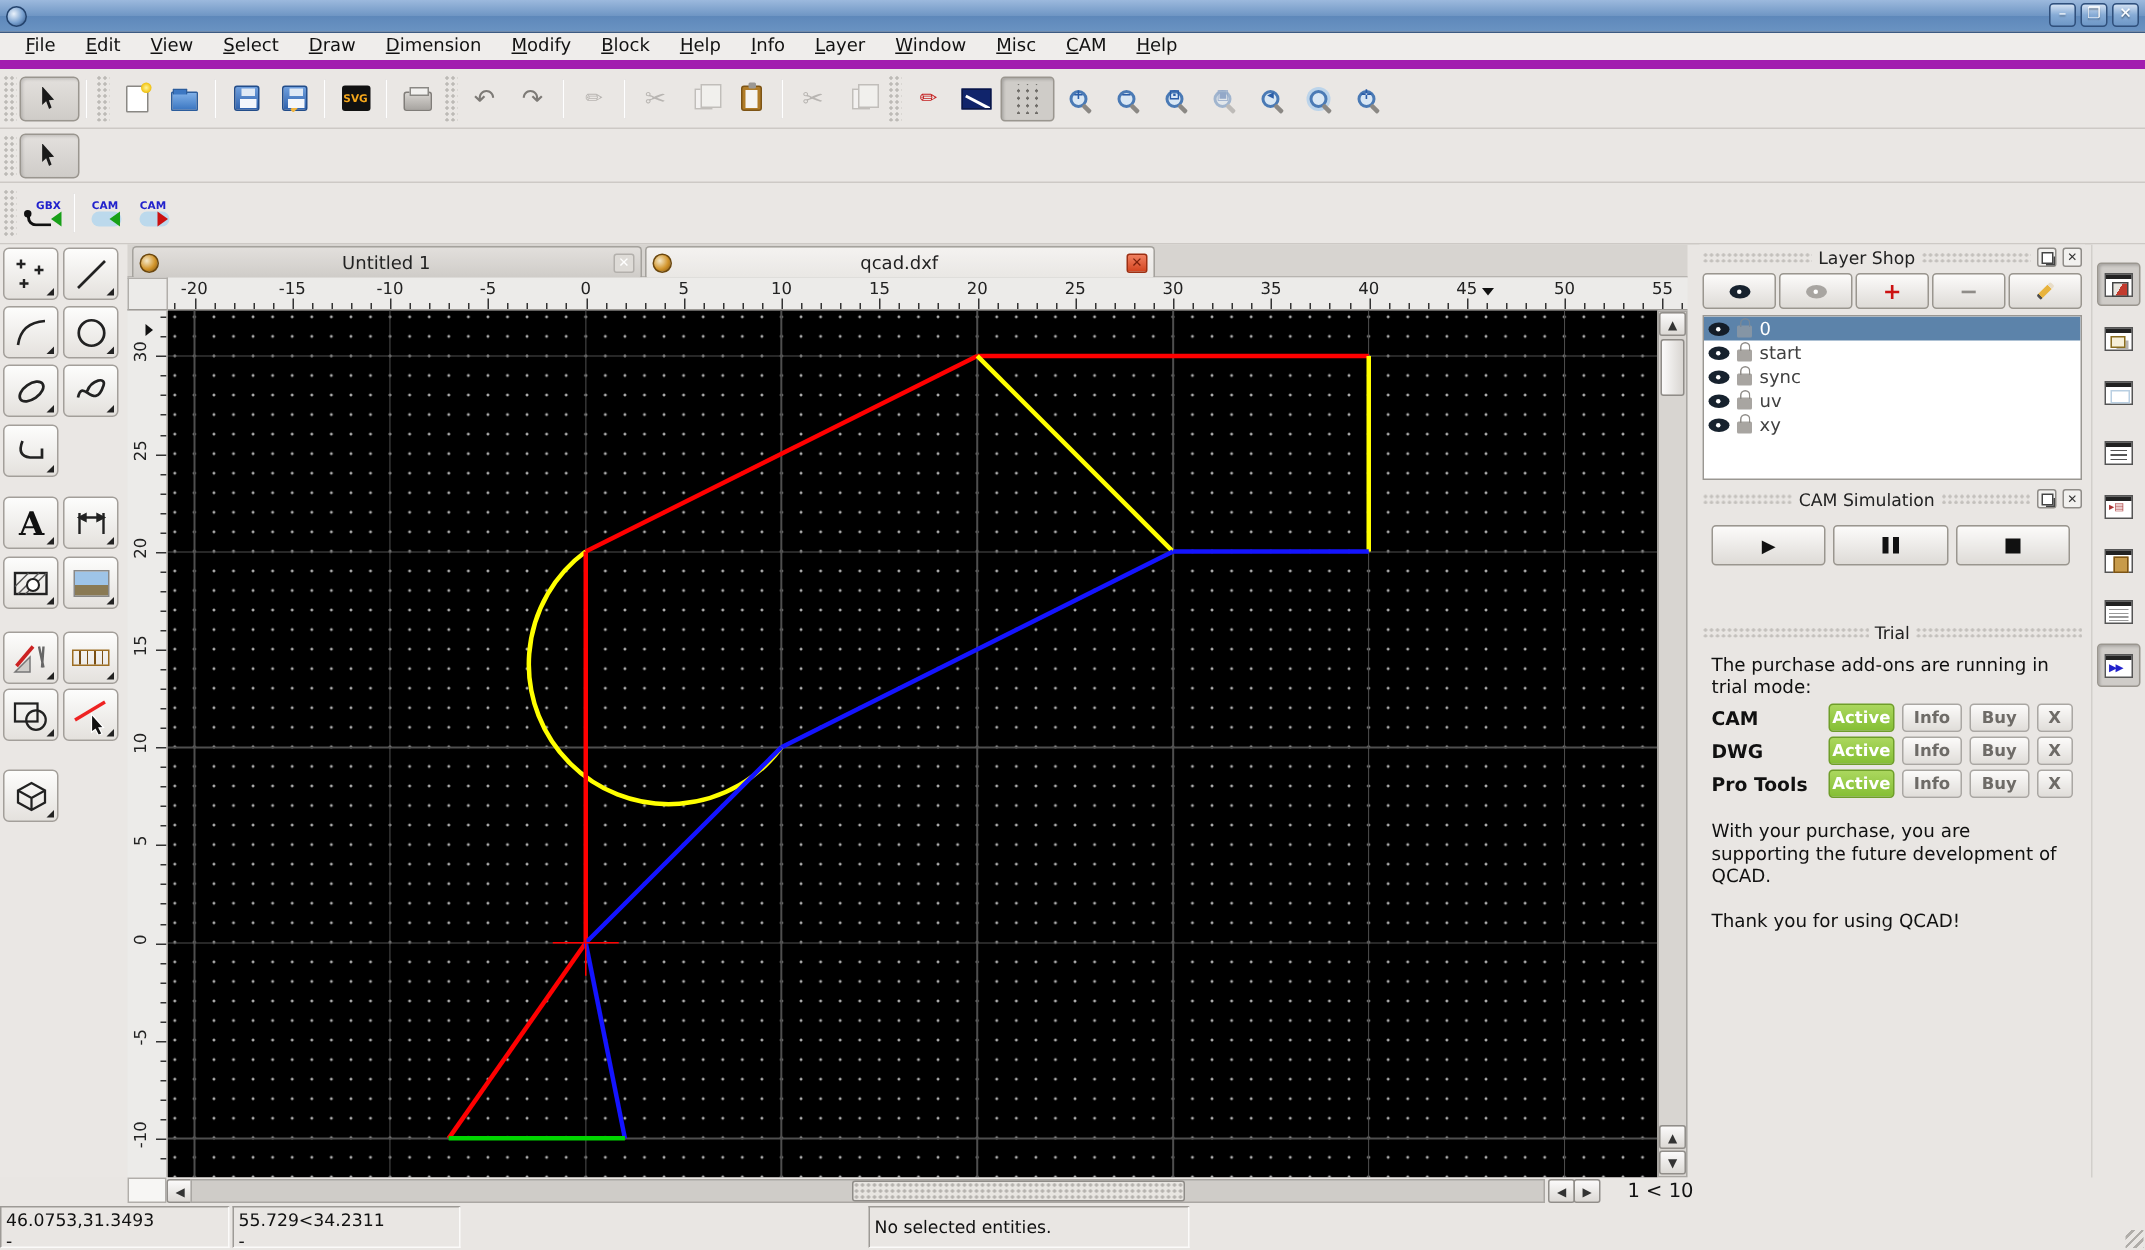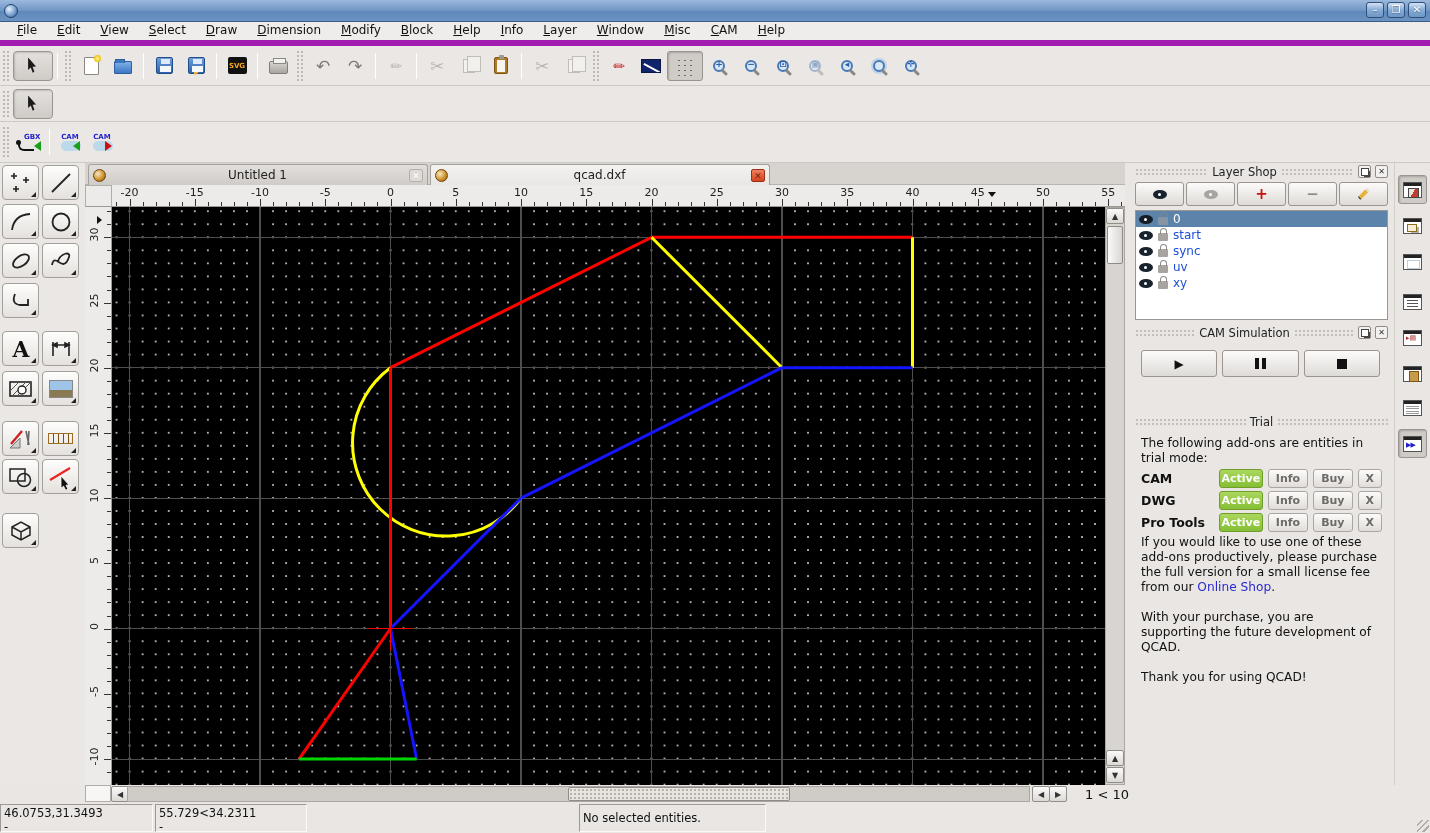--- a/index.html
+++ b/index.html
@@ -125,21 +125,21 @@
 
   
   .rpanel { position:absolute; left:1133px; top:163px; width:257px; height:622px; background:#e9e6e3; font-size:12px; }
   .dhead { position:relative; height:17px; display:flex; align-items:center; gap:4px; padding:0 2px; }
   .dhead .fill { flex:1; height:7px; background-image:radial-gradient(#c3c0bc 1px, transparent 1.2px); background-size:4px 4px; }
   .dhead .dtitle { font-size:11.5px; color:#222; }
   .dh-btn { width:13px; height:13px; border:1px solid #8f8c88; background:#f2f1ef; border-radius:2px; font-size:8px; line-height:11px; text-align:center; color:#333; position:relative; }
   .dh-float::before { content:""; position:absolute; left:2px; top:2px; width:6px; height:6px; border:1px solid #444; background:#fff; box-shadow:2px 2px 0 -1px #444; }
   .lbtn { height:24px; flex:1; border:1px solid #9a968f; border-radius:3px; background:linear-gradient(#fcfbfa,#dedbd7); display:flex; align-items:center; justify-content:center; }
   .llist { margin:2px 2px; height:110px; background:#fff; border:1px solid #9a9792; overflow:hidden; }
-  .lrow { height:16px; display:flex; align-items:center; gap:5px; padding-left:3px; color:#1d4ed8; }
+  .lrow { height:16px; display:flex; align-items:center; gap:5px; padding-left:3px; color:#404040; }
   .lrow.sel { background:#5c83aa; color:#fff; }
   .eye { width:14px; height:9px; background:#17222e; border-radius:50%; position:relative; flex:none; }
   .eye::after { content:""; position:absolute; left:5px; top:3px; width:3px; height:3px; background:#fff; border-radius:50%; }
   .eye.gray { background:#a8a5a1; }
   .lock { width:10px; height:8px; background:#a8a5a1; border-radius:1px; position:relative; margin-top:4px; flex:none; }
   .lock::before { content:""; position:absolute; left:1.5px; top:-5px; width:5px; height:5px; border:1.5px solid #8f8c88; border-bottom:none; border-radius:4px 4px 0 0; }
   .lock.light { opacity:.55; }
   .pencil-ico { width:13px; height:3.5px; background:linear-gradient(90deg,#4d4d4d 12%, #e8b33c 12% 80%, #e8ddc8 80%); transform:rotate(-45deg); border-radius:1px; }
   .plus { color:#cc1111; font-size:15px; font-weight:bold; line-height:10px; }
   .minus { color:#8f8c88; font-size:15px; font-weight:bold; line-height:10px; }
@@ -661,21 +661,21 @@
 
   <div class="statusbar">
     <div class="scell" style="left:0px;width:153px;">
       <div>46.0753,31.3493</div>
       <div>-</div>
     </div>
     <div class="scell" style="left:155px;width:152px;">
       <div>55.729&lt;34.2311</div>
       <div>-</div>
     </div>
-    <div class="scell" style="left:579px;width:187px;display:flex;align-items:center;">
+    <div class="scell" style="left:579px;width:214px;display:flex;align-items:center;">
       <span>No selected entities.</span>
     </div>
   </div>
 
   <div class="rpanel">
 
     <div class="dhead">
       <span class="fill"></span>
       <span class="dtitle">Layer Shop</span>
       <span class="fill"></span>
@@ -746,21 +746,21 @@
           <span class="stopsq"></span>
         </div>
     </div>
 
     <div class="dhead" style="margin-top:36px;">
       <span class="fill"></span>
       <span class="dtitle">Trial</span>
       <span class="fill"></span>
     </div>
     <div class="trial-body">
-      <div>The following add-ons are entities in trial mode:</div>
+      <div>The purchase add-ons are running in trial mode:</div>
       <div class="addon-row">
         <span class="addon-name">CAM</span>
         <span class="badge-active">Active</span>
         <span class="mini-btn">Info</span>
         <span class="mini-btn">Buy</span>
         <span class="mini-btn">X</span>
       </div>
       <div class="addon-row">
         <span class="addon-name">DWG</span>
         <span class="badge-active">Active</span>
@@ -768,23 +768,20 @@
         <span class="mini-btn">Buy</span>
         <span class="mini-btn">X</span>
       </div>
       <div class="addon-row">
         <span class="addon-name">Pro Tools</span>
         <span class="badge-active">Active</span>
         <span class="mini-btn">Info</span>
         <span class="mini-btn">Buy</span>
         <span class="mini-btn">X</span>
       </div>
-      <div>
-        <span>If you would like to use one of these add-ons productively, please purchase the full version for a small license fee from our </span><span class="link">Online Shop</span><span>.</span>
-      </div>
       <div style="margin-top:15px;">With your purchase, you are supporting the future development of QCAD.</div>
       <div style="margin-top:15px;">Thank you for using QCAD!</div>
     </div>
   </div>
 
   <div class="dockstrip">
     <div class="dockbtn pressed" style="top:12px;">
         <span class="miniwin mw-red"></span>
       </div>
     <div class="dockbtn" style="top:48px;">

